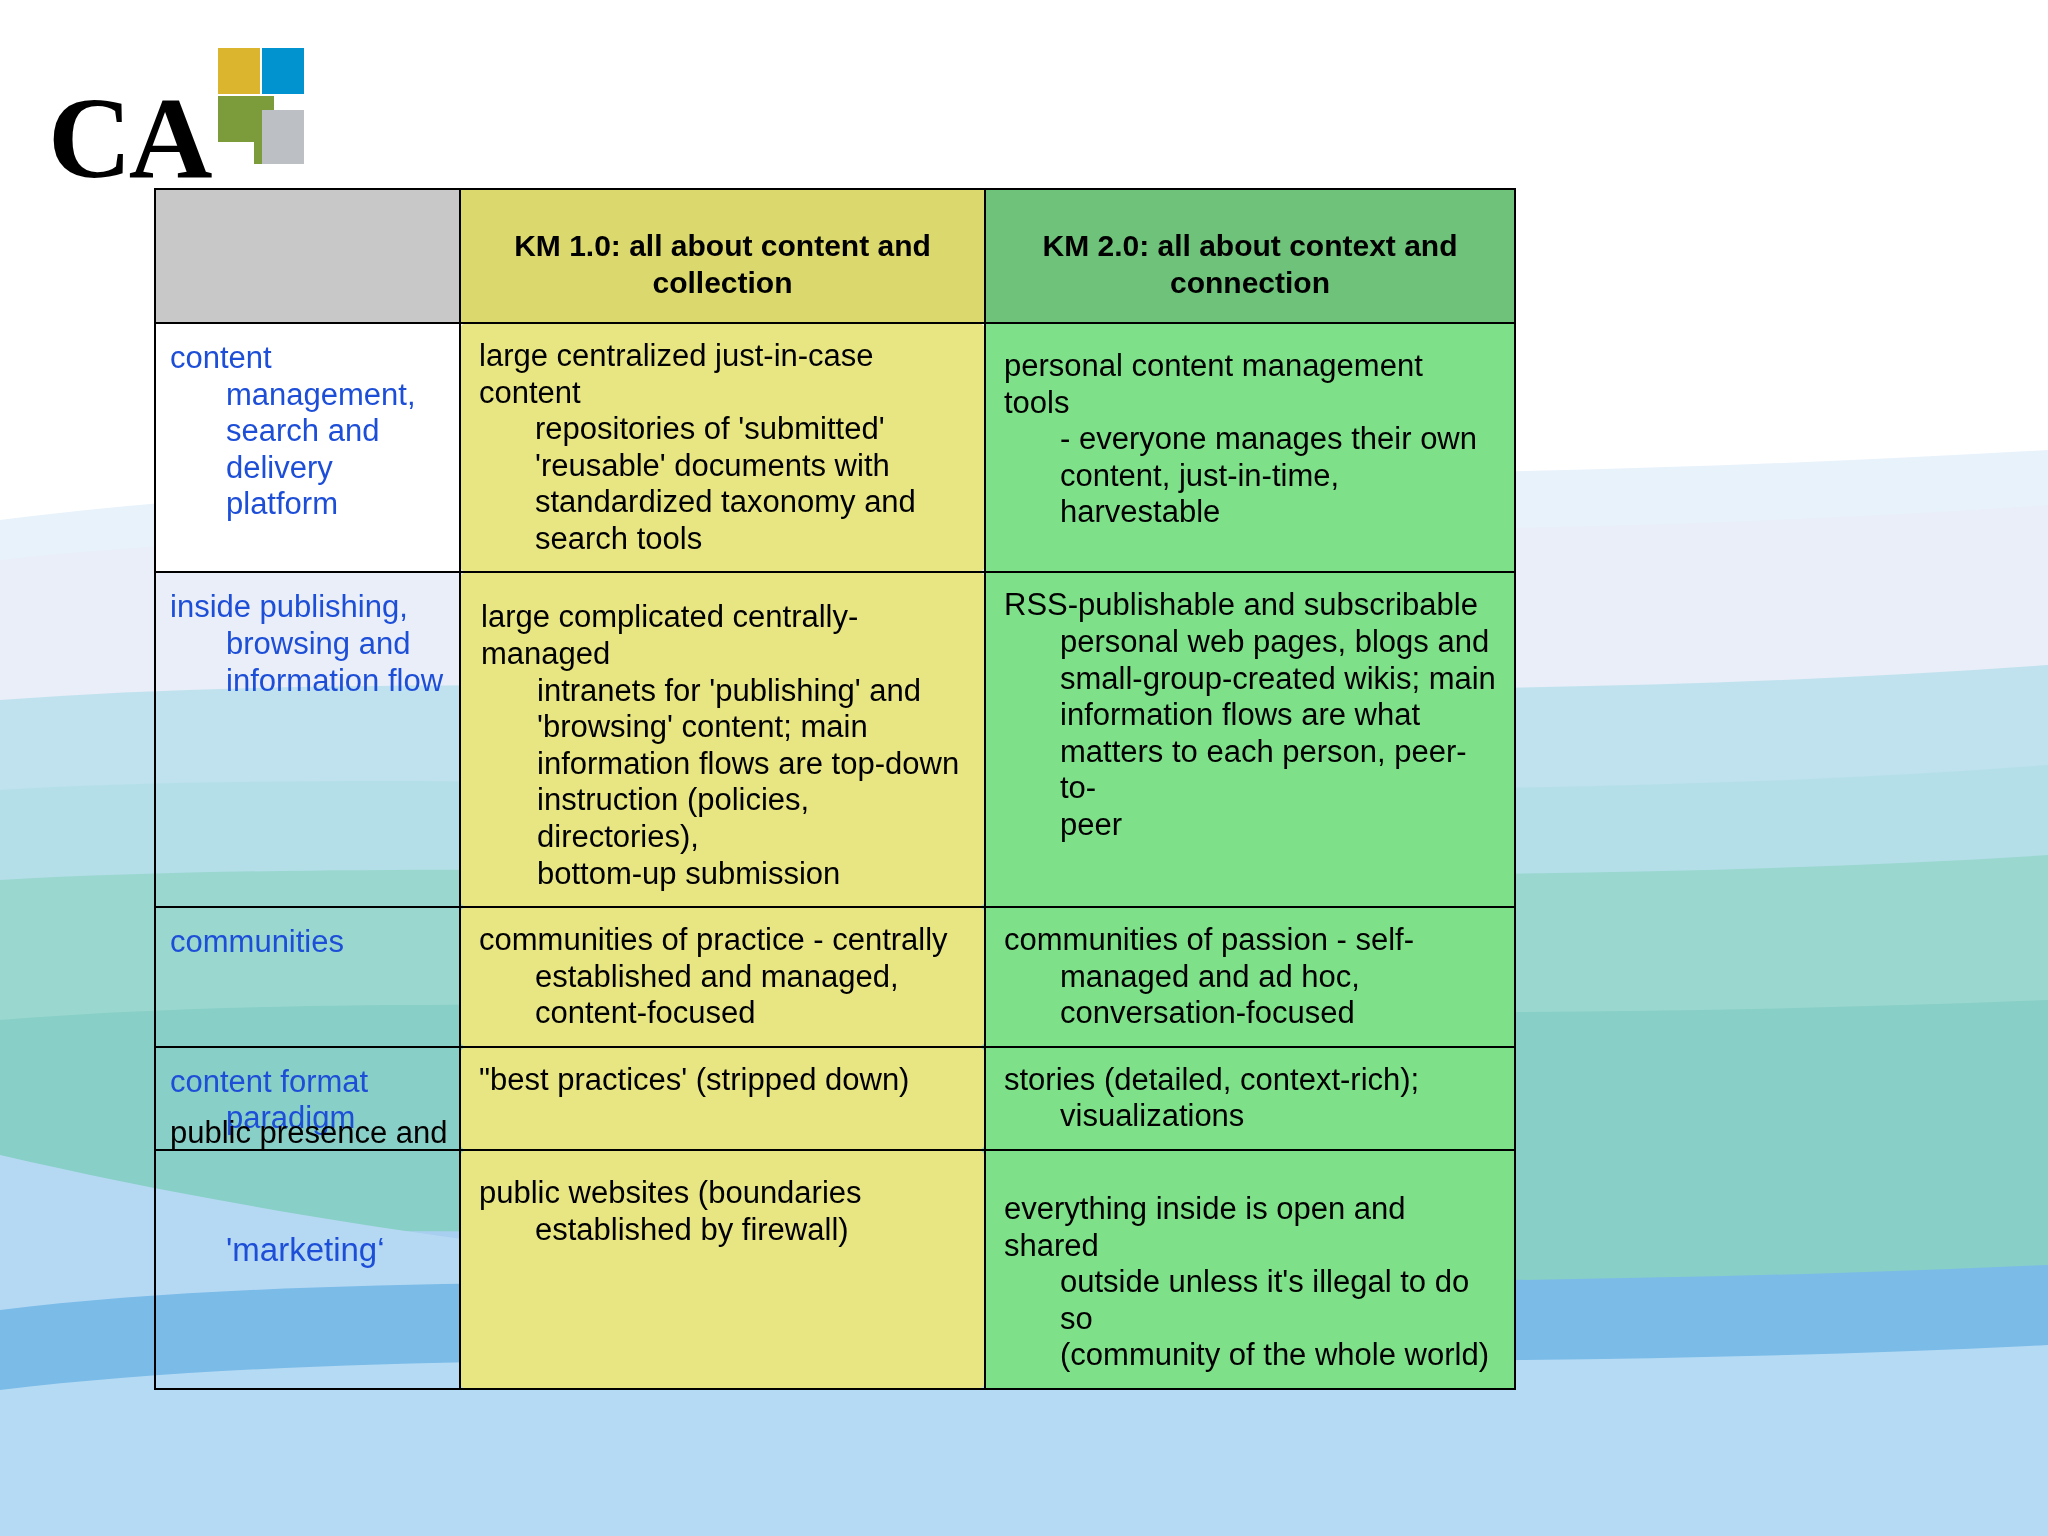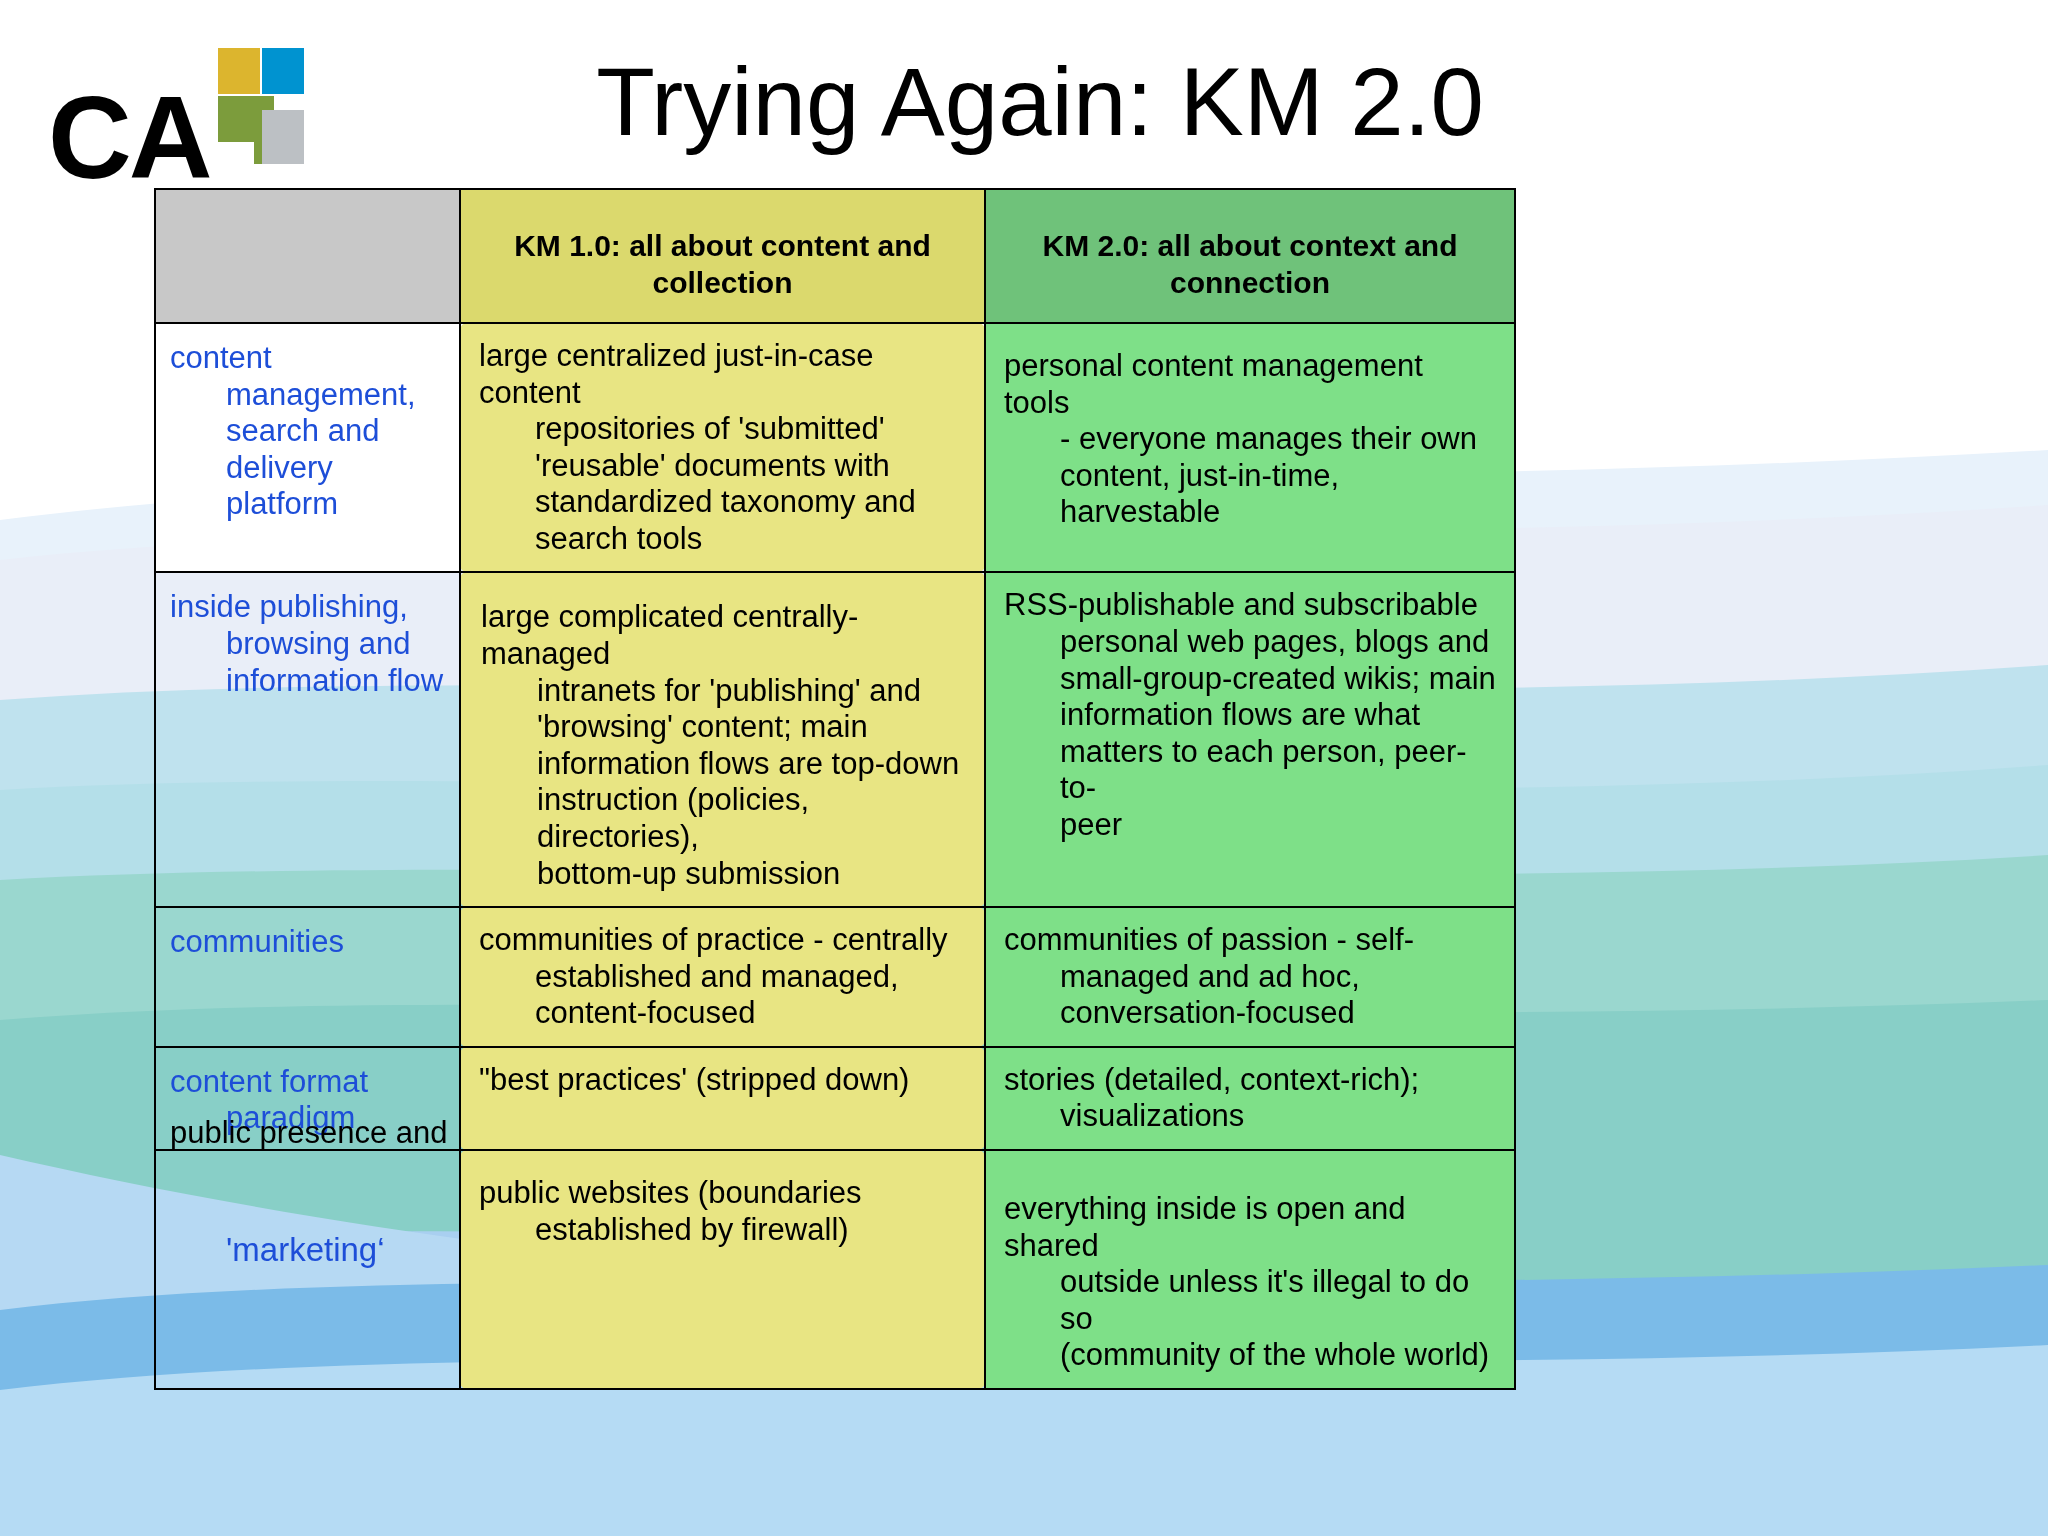--- a/index.html
+++ b/index.html
@@ -37,21 +37,21 @@
     left: 40px;
     top: 18px;
     width: 240px;
     height: 180px;
     z-index: 5;
   }
   .logo-text {
     position: absolute;
     left: 8px;
     top: 62px;
-    font-family: Liberation Sans, sans-serif;
+    font-family: Liberation Serif, serif;
     font-size: 116px;
     font-weight: 700;
     letter-spacing: -3px;
     color: #000000;
     line-height: 1;
   }
   .logo-sq {
     position: absolute;
   }
   .sq-yellow { left: 178px; top: 30px;  width: 42px; height: 46px; background: #dcb52e; }
@@ -214,21 +214,20 @@
 
   <div class="logo">
     <div class="logo-text">CA</div>
     <div class="logo-sq sq-yellow"></div>
     <div class="logo-sq sq-blue"></div>
     <div class="logo-sq sq-green"></div>
     <div class="logo-sq sq-greenb"></div>
     <div class="logo-sq sq-gray"></div>
   </div>
 
-  <div class="slide-title">Trying Again: KM 2.0</div>
 
   <table class="km-table">
     <colgroup>
       <col class="col-label">
       <col class="col-km1">
       <col class="col-km2">
     </colgroup>
     <thead>
       <tr>
         <th class="hdr-blank"></th>

